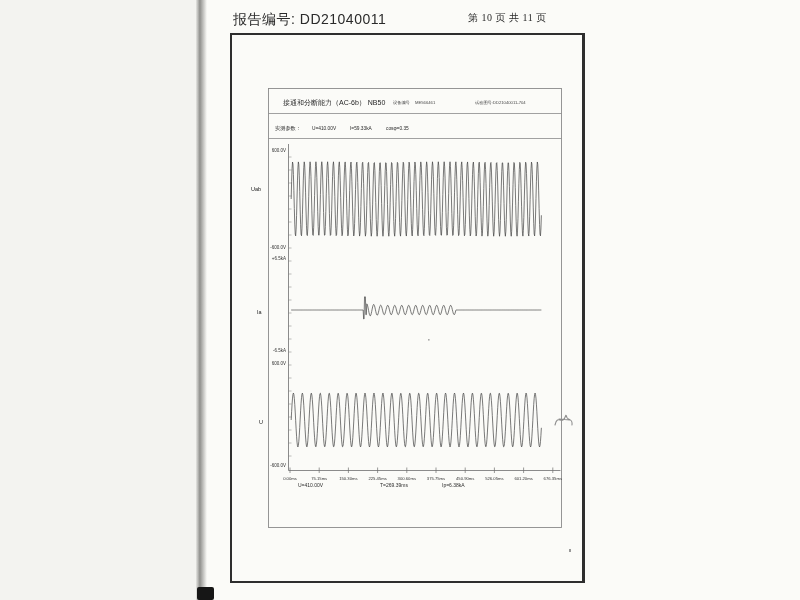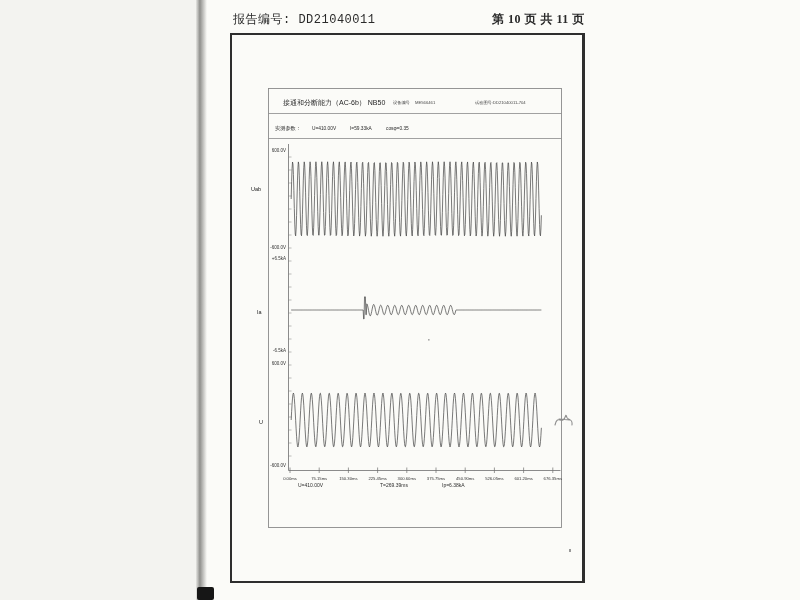--- a/index.html
+++ b/index.html
@@ -16,27 +16,27 @@
   .scan-strip{
     position:absolute;left:196px;top:0;width:11px;height:600px;
     background:linear-gradient(to right,#e6e6e3 0%,#8f8f8c 35%,#c9c9c6 70%,#fbfbf8 100%);
   }
   .corner-blot{
     position:absolute;left:197px;top:587px;width:17px;height:13px;
     background:#161616;border-radius:2px;
   }
   .report-no{
     position:absolute;left:233px;top:11px;
-    font-family:Liberation Mono, monospace;
-    font-size:12px;color:#2a2a2a;letter-spacing:.5px;white-space:nowrap;
+    font-family:Liberation Sans, sans-serif;
+    font-size:14px;color:#2a2a2a;letter-spacing:.5px;white-space:nowrap;
   }
   .page-indicator{
-    position:absolute;left:492px;top:11px;
+    position:absolute;left:468px;top:11px;
     font-family:"Liberation Serif","DejaVu Serif",serif;
-    font-size:12px;color:#2a2a2a;letter-spacing:.5px;white-space:nowrap;font-weight:bold;
+    font-size:10px;color:#2a2a2a;letter-spacing:.5px;white-space:nowrap;
   }
   .page-frame{
     position:absolute;left:230px;top:33px;width:350px;height:546px;
     border:2px solid #2e2e2e;border-right-width:3px;
     background:transparent;
   }
   #chart-svg{position:absolute;left:230px;top:88px;}
   #mark-svg{position:absolute;left:550px;top:406px;}
   .speck{position:absolute;left:569px;top:549px;width:2px;height:3px;background:#9a9a9a;}
   svg text{font-family:"Liberation Sans","DejaVu Sans",sans-serif;}

